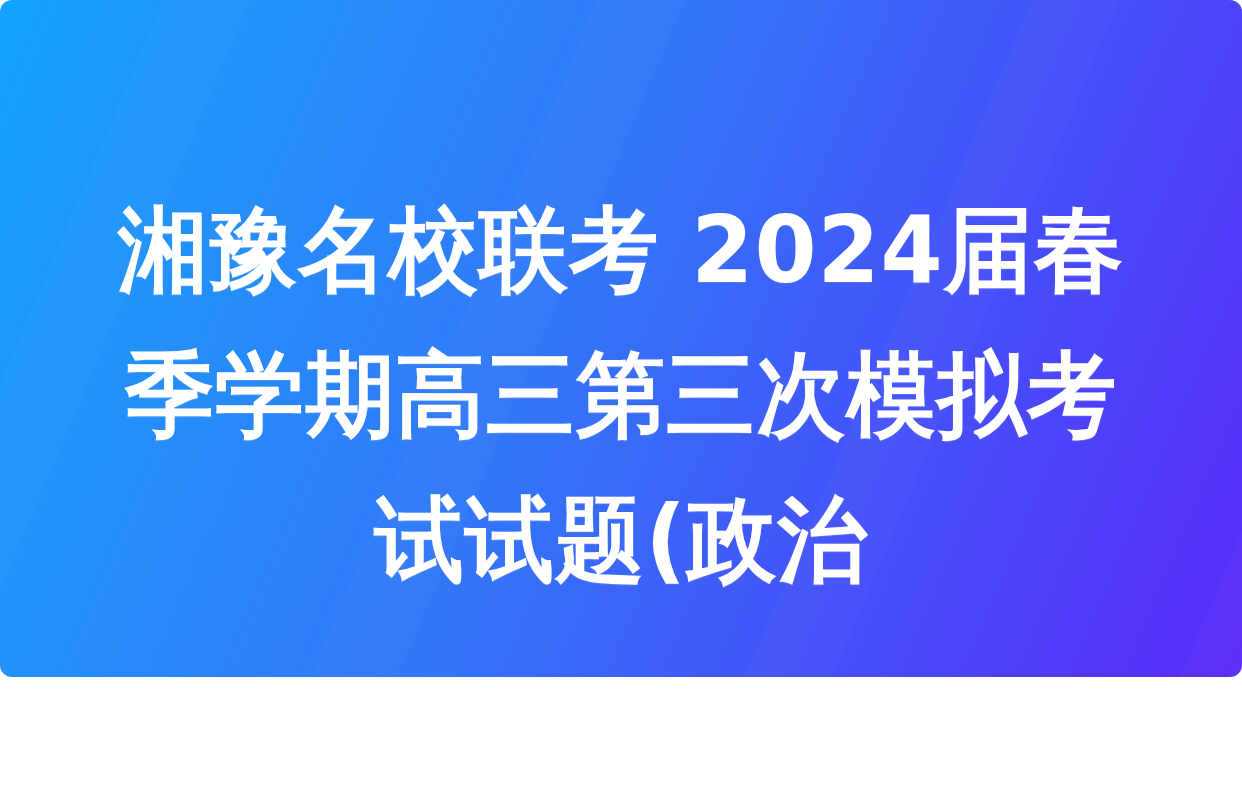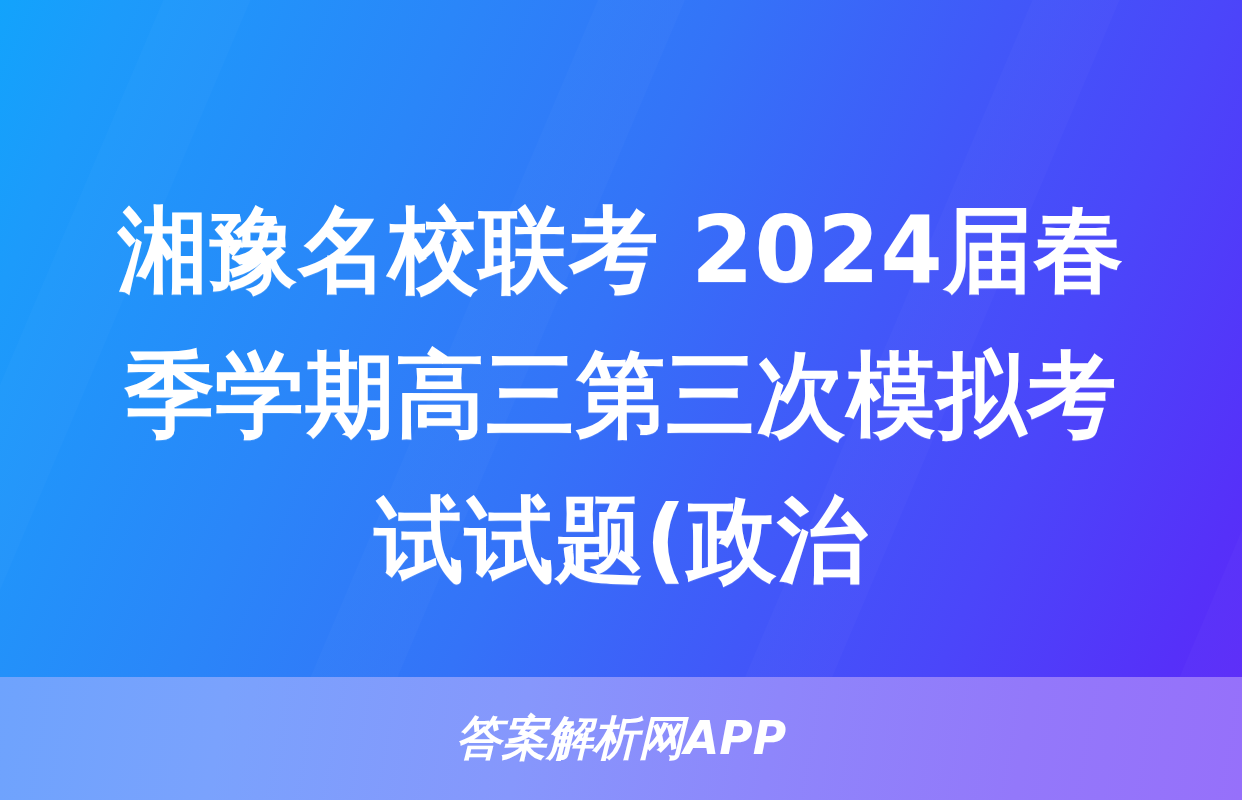--- a/index.html
+++ b/index.html
@@ -27,20 +27,21 @@
     height: 677px;
     background: linear-gradient(113deg,
                 #12a3fc 0%,
                 #1c9bfb 8%,
                 #2a86f9 30%,
                 #3473f8 48%,
                 #4158f9 66%,
                 #4b46fa 80%,
                 #5630f9 95%,
                 #5b2bf8 100%);
+    border-radius: 12px;
   }
 
   
   .hero-sheen {
     position: absolute;
     inset: 0;
     background: repeating-linear-gradient(113deg,
                 rgba(255,255,255,0.000) 0px,
                 rgba(255,255,255,0.000) 150px,
                 rgba(255,255,255,0.018) 151px,
@@ -112,17 +113,14 @@
   <div class="hero">
     <div class="hero-sheen"></div>
 
     <div class="title-block">
       <span class="title-line">湘豫名校联考 2024届春</span>
       <span class="title-line">季学期高三第三次模拟考</span>
       <span class="title-line">试试题(政治</span>
     </div>
   </div>
 
-  <div class="footer-band">
-    <span class="watermark">答案解析网APP</span>
-  </div>
 
 </div>
 
 </body></html>

